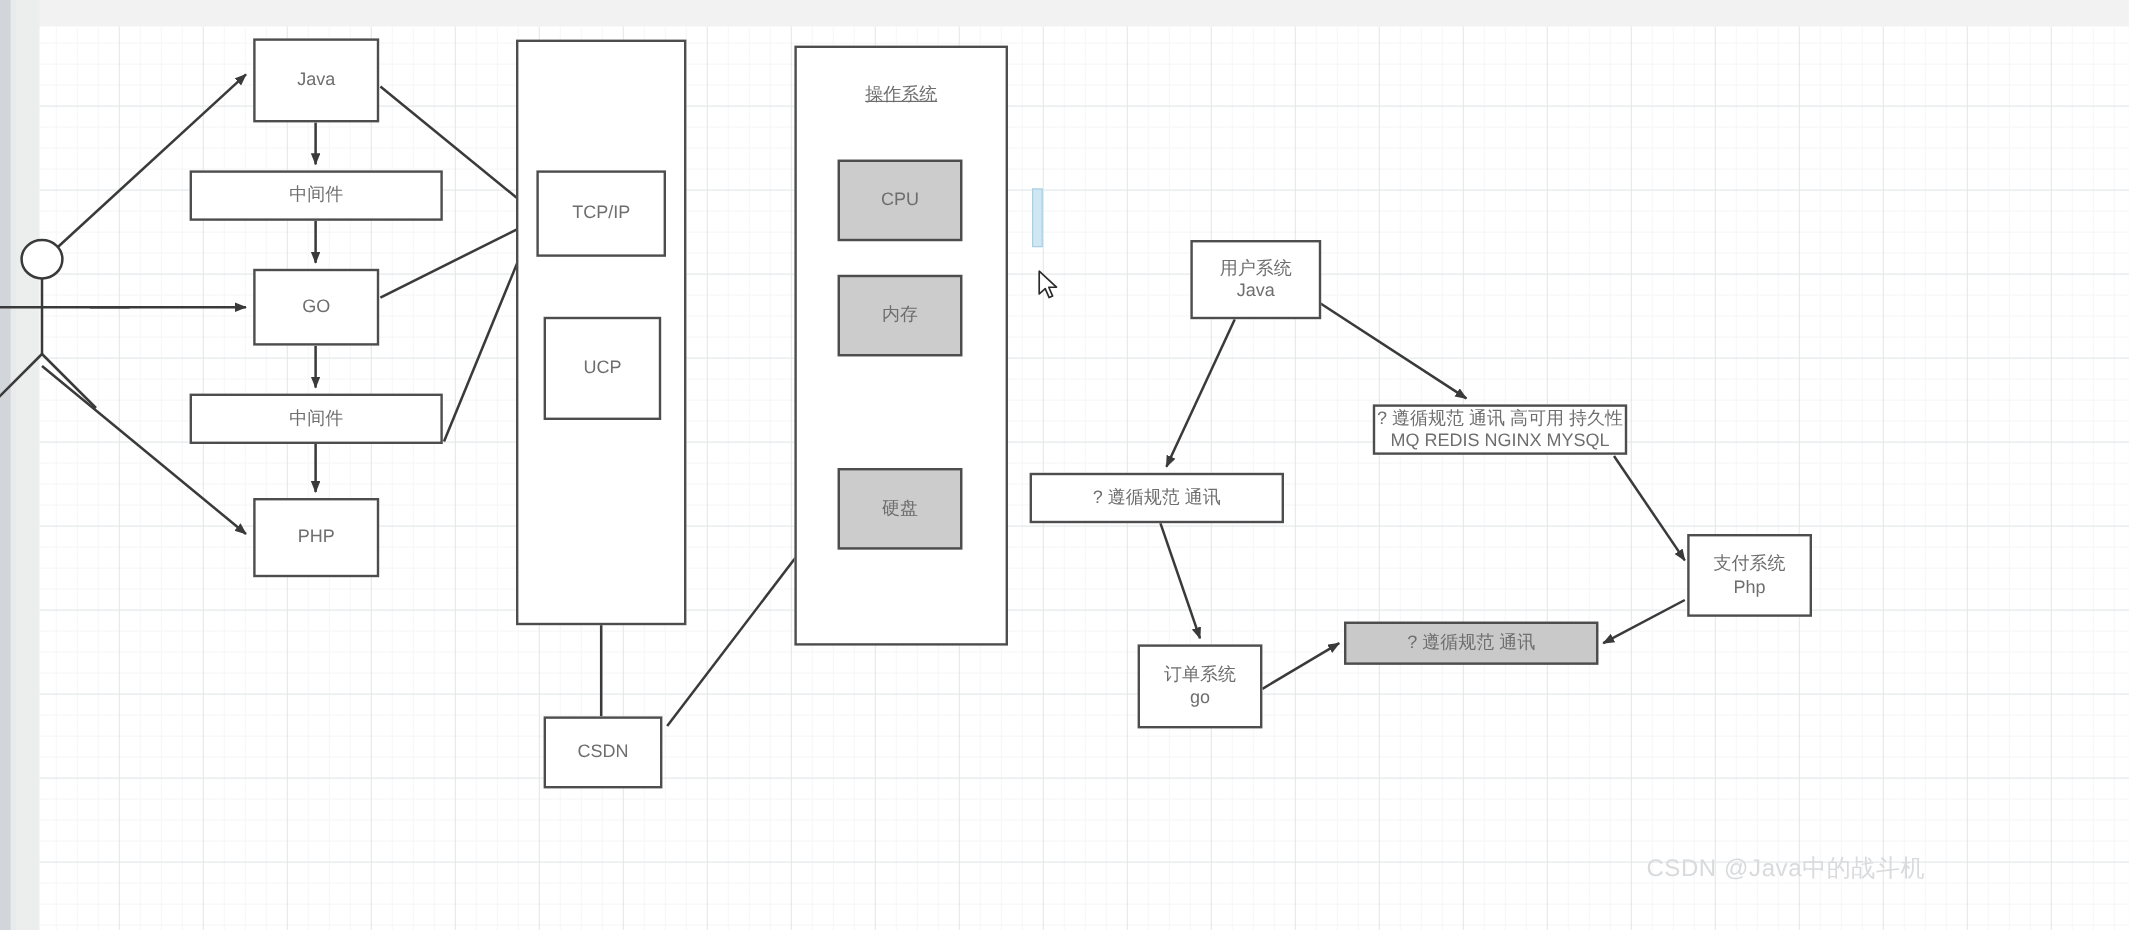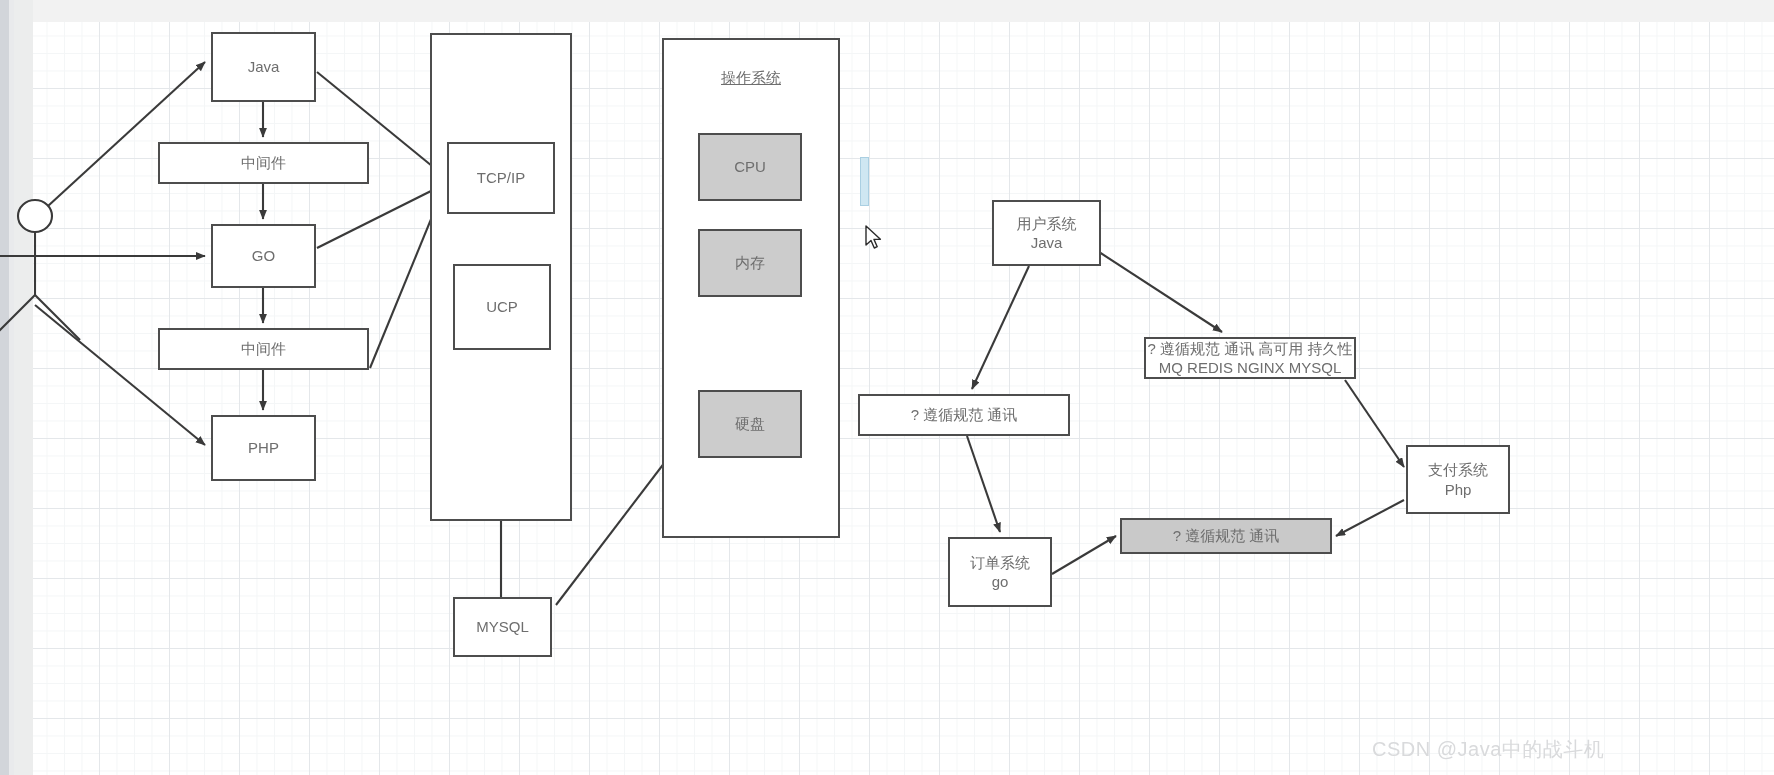--- a/index.html
+++ b/index.html
@@ -132,34 +132,34 @@
       <div class="node" style="left: 211px; top: 32px; width: 105px; height: 70px;">Java</div>
       <div class="node" style="left: 158px; top: 142px; width: 211px; height: 42px;">中间件</div>
       <div class="node" style="left: 211px; top: 224px; width: 105px; height: 64px;">GO</div>
       <div class="node" style="left: 158px; top: 328px; width: 211px; height: 42px;">中间件</div>
       <div class="node" style="left: 211px; top: 415px; width: 105px; height: 66px;">PHP</div>
       <div class="node" style="left: 447px; top: 142px; width: 108px; height: 72px;">TCP/IP</div>
       <div class="node" style="left: 453px; top: 264px; width: 98px; height: 86px;">UCP</div>
       <div class="node rounded" style="left: 698px; top: 133px; width: 104px; height: 68px;">CPU</div>
       <div class="node rounded" style="left: 698px; top: 229px; width: 104px; height: 68px;">内存</div>
       <div class="node rounded" style="left: 698px; top: 390px; width: 104px; height: 68px;">硬盘</div>
-      <div class="node" style="left: 453px; top: 597px; width: 99px; height: 60px;">MYSQL</div>
+      <div class="node" style="left: 453px; top: 597px; width: 99px; height: 60px;">CSDN</div>
       <div class="node" style="left: 992px; top: 200px; width: 109px; height: 66px;">用户系统
 Java</div>
       <div class="node" style="left: 858px; top: 394px; width: 212px; height: 42px;">? 遵循规范 通讯</div>
       <div class="node" style="left: 1131px; top: 337px; width: 212px; height: 42px; margin-left: 13px;">? 遵循规范 通讯 高可用 持久性
 MQ REDIS NGINX MYSQL</div>
       <div class="node" style="left: 948px; top: 537px; width: 104px; height: 70px;">订单系统
 go</div>
       <div class="node gray" style="left: 1120px; top: 518px; width: 212px; height: 36px;">? 遵循规范 通讯</div>
       <div class="node" style="left: 1406px; top: 445px; width: 104px; height: 69px;">支付系统
 Php</div>
     </div>
 
   <div class="sel-bar" id="selbar" style="left: 860px; top: 157px; width: 7px; height: 47px;"></div>
 
   <svg class="cursor" id="cursor" viewBox="0 0 22 26" style="left: 864px; top: 225px;">
     <path d="M2,1 L2,20 L7,15.5 L10.3,23 L13.2,21.7 L10,14.4 L16.4,14.2 Z" fill="#ffffff" stroke="#2b2b2b" stroke-width="1.4" stroke-linejoin="round"></path>
   </svg>
 
-  <div class="watermark" style="left:1372px;top:736px;text-align:center;">CSDN @Java中的战斗机</div>
+  <div class="watermark" style="left:1372px;top:710px;text-align:center;">CSDN @Java中的战斗机</div>
 
 </div>
 
 </body></html>

